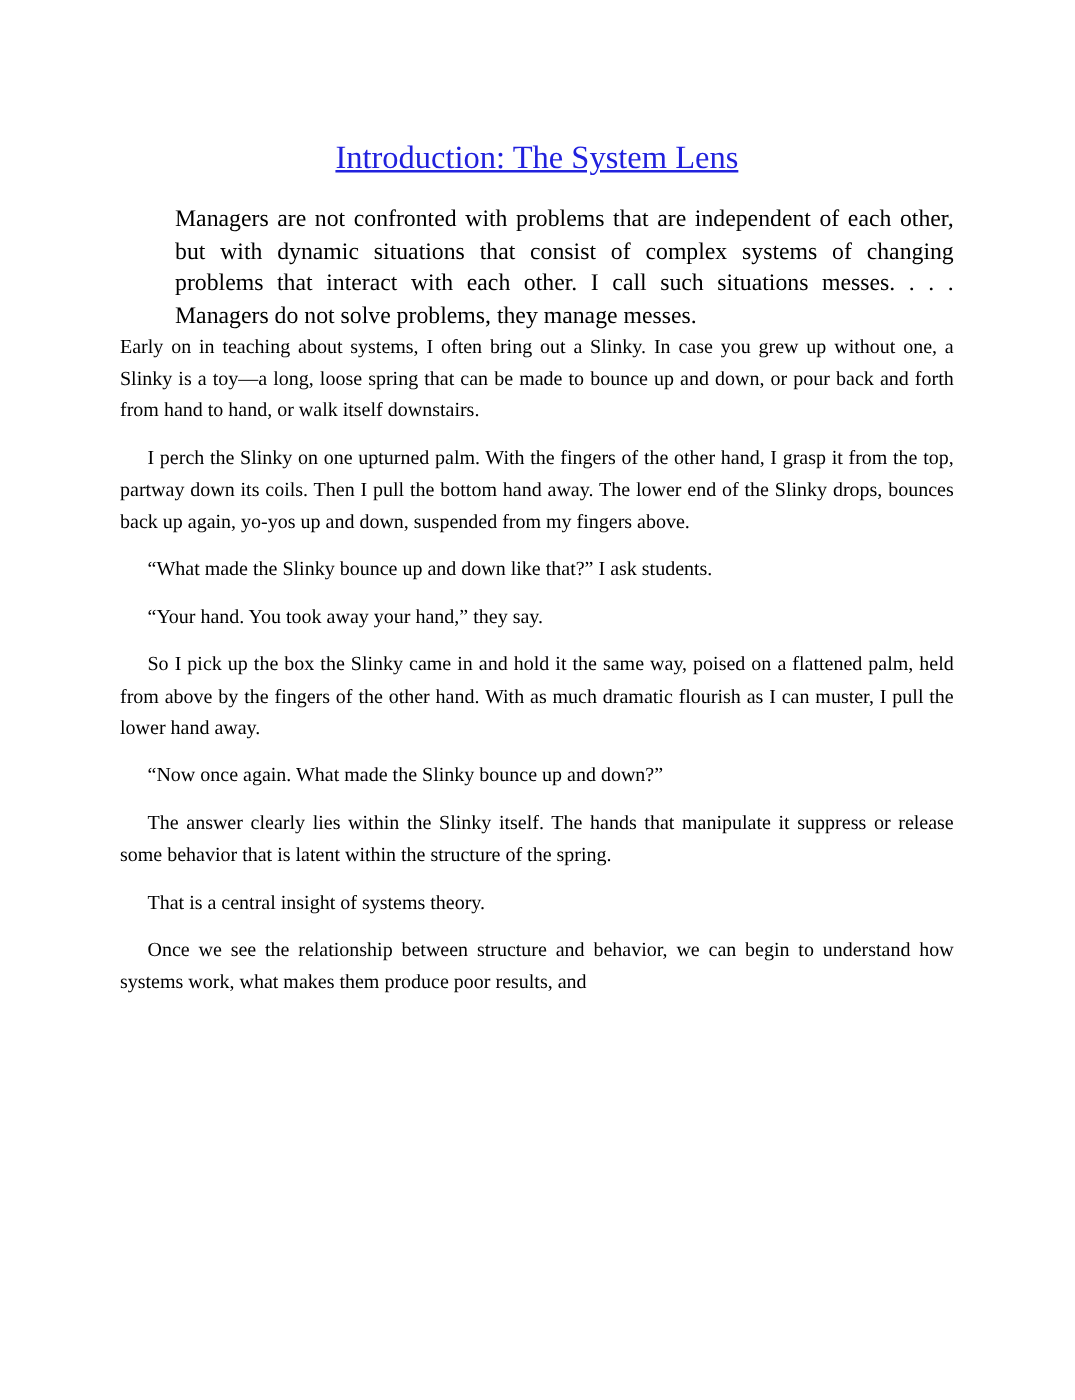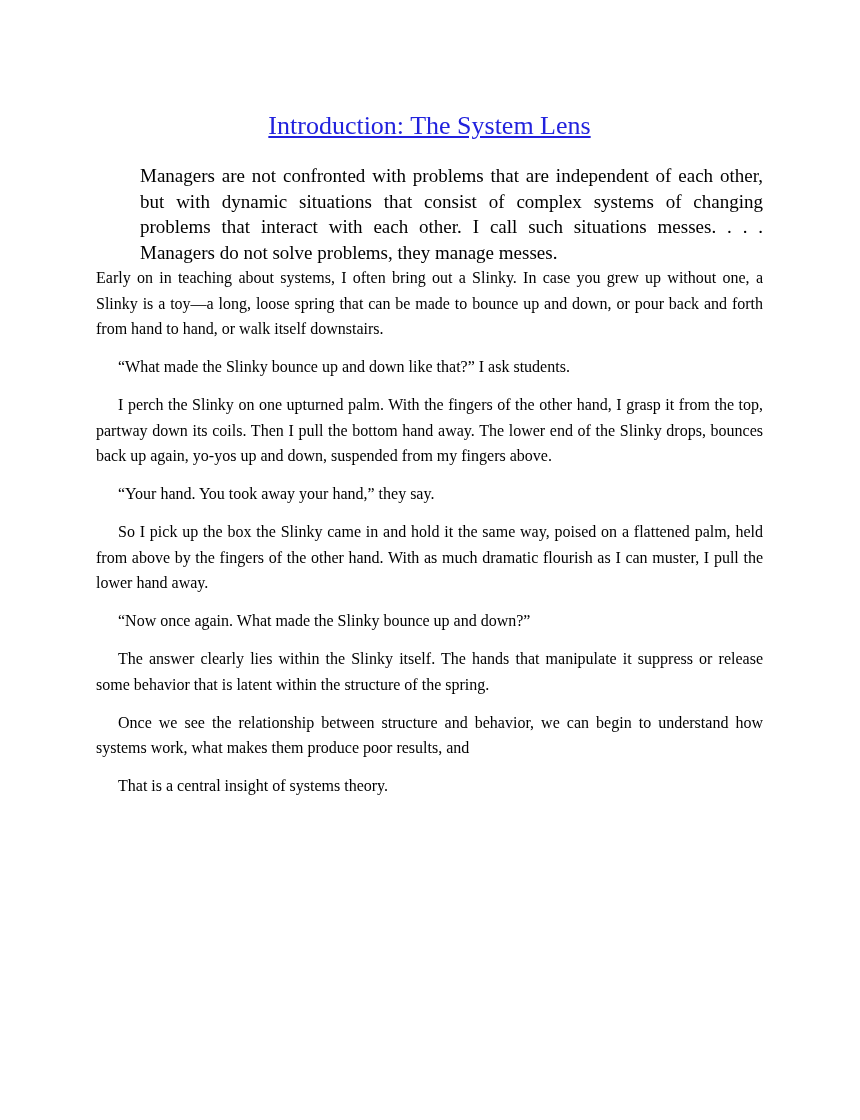--- a/index.html
+++ b/index.html
@@ -65,23 +65,23 @@
 
 <div class="page">
 
   <h1 class="chapter-title"><a>Introduction: The System Lens</a></h1>
 
   <blockquote class="epigraph">Managers are not confronted with problems that are independent of each other, but with dynamic situations that consist of complex systems of changing problems that interact with each other. I call such situations messes. . . . Managers do not solve problems, they manage messes.</blockquote>
 
 
   <div class="bodytext">
     <p class="noindent">Early on in teaching about systems, I often bring out a Slinky. In case you grew up without one, a Slinky is a toy—a long, loose spring that can be made to bounce up and down, or pour back and forth from hand to hand, or walk itself downstairs.</p>
+    <p>I perch the Slinky on one upturned palm. With the fingers of the other hand, I grasp it from the top, partway down its coils. Then I pull the bottom hand away. The lower end of the Slinky drops, bounces back up again, yo-yos up and down, suspended from my fingers above.</p>
     <p>“What made the Slinky bounce up and down like that?” I ask students.</p>
-    <p>I perch the Slinky on one upturned palm. With the fingers of the other hand, I grasp it from the top, partway down its coils. Then I pull the bottom hand away. The lower end of the Slinky drops, bounces back up again, yo-yos up and down, suspended from my fingers above.</p>
     <p>“Your hand. You took away your hand,” they say.</p>
     <p>So I pick up the box the Slinky came in and hold it the same way, poised on a flattened palm, held from above by the fingers of the other hand. With as much dramatic flourish as I can muster, I pull the lower hand away.</p>
     <p>“Now once again. What made the Slinky bounce up and down?”</p>
     <p>The answer clearly lies within the Slinky itself. The hands that manipulate it suppress or release some behavior that is latent within the structure of the spring.</p>
+    <p>That is a central insight of systems theory.</p>
     <p>Once we see the relationship between structure and behavior, we can begin to understand how systems work, what makes them produce poor results, and</p>
-    <p>That is a central insight of systems theory.</p>
   </div>
 
 </div>
 
 </body></html>

